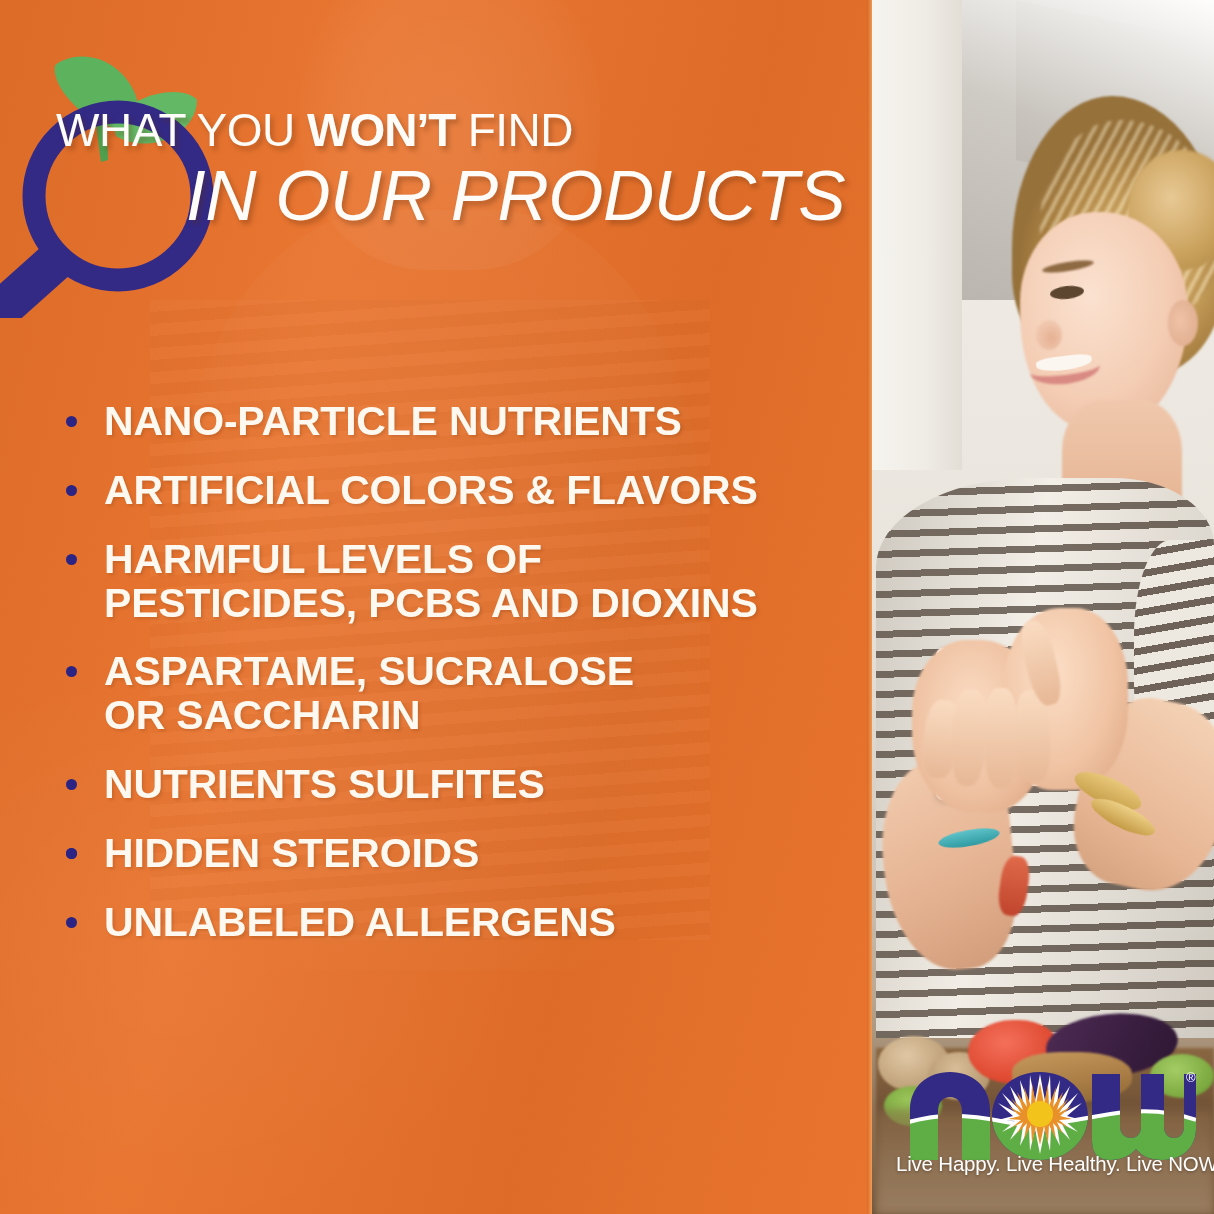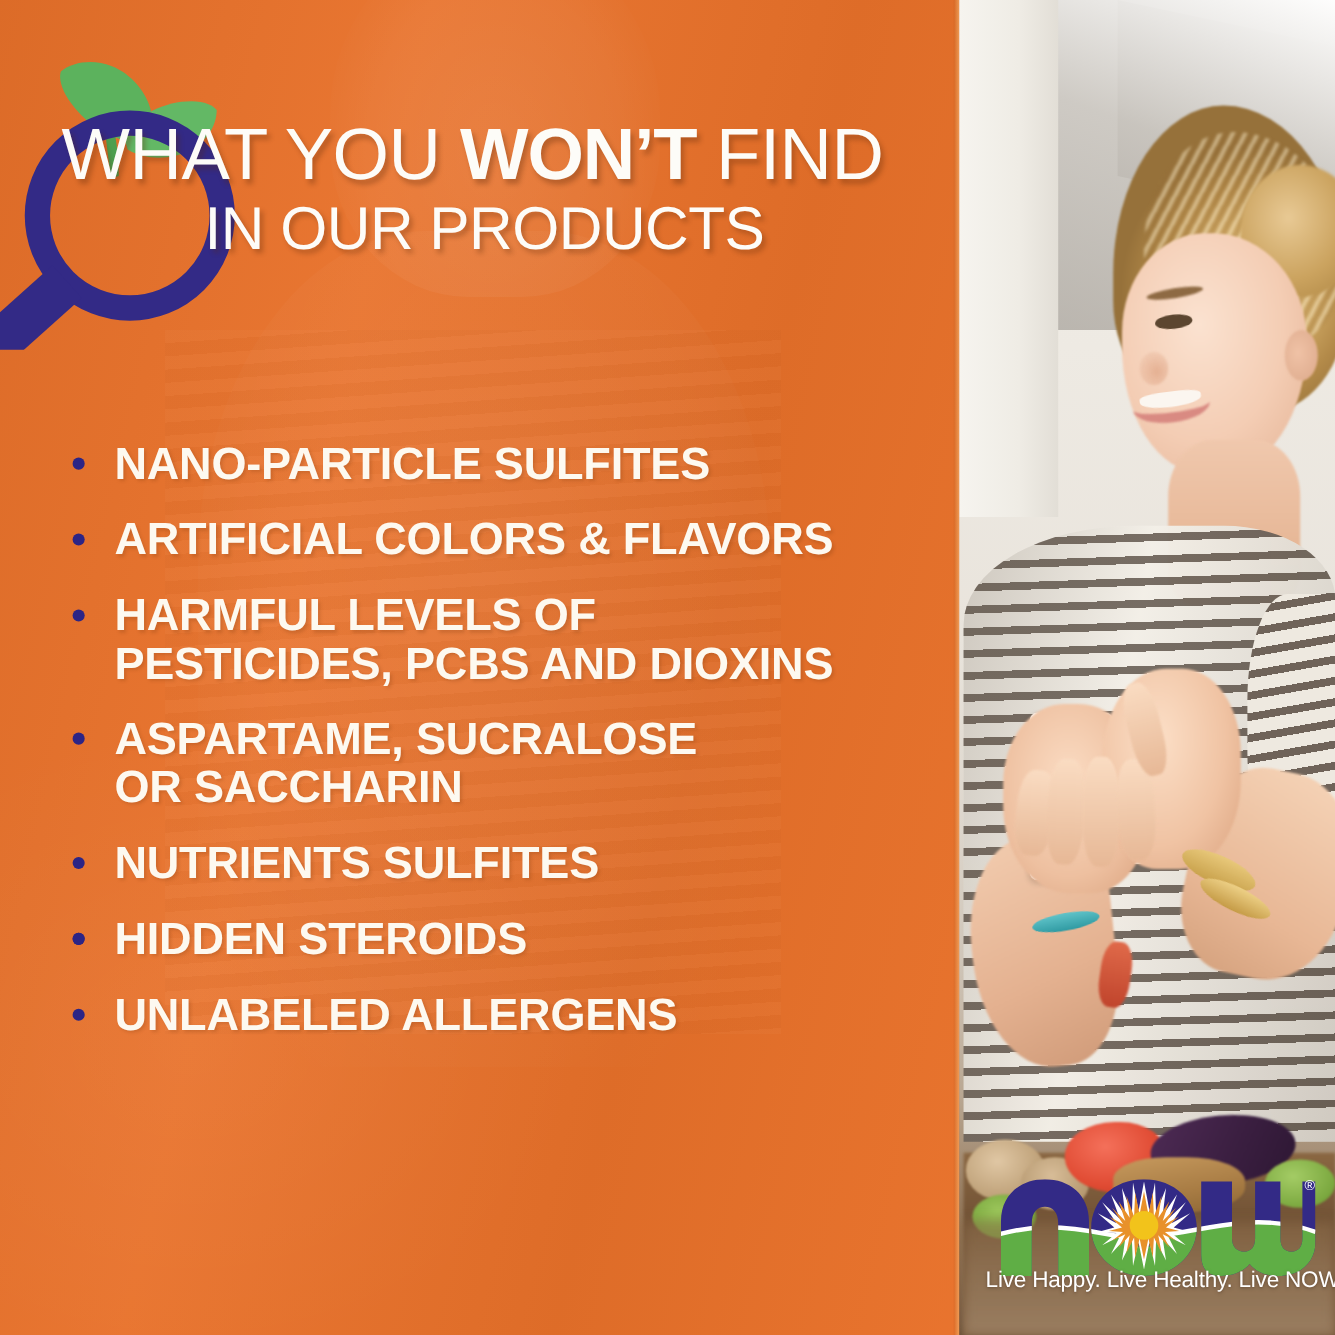--- a/index.html
+++ b/index.html
@@ -284,22 +284,22 @@
     position: absolute; left: 56px; top: 108px; width: 1140px;
     z-index: 6;
     color: #fdfcf8;
     font-size: 70px;
     line-height: 0.98;
     letter-spacing: -0.5px;
     font-weight: 400;
     text-shadow: 3px 4px 5px rgba(90,40,10,0.33);
     white-space: nowrap;
   }
-  .headline .l1 { display: block; font-size: 66px; }
-  .headline .l2 { display: block; font-size: 55px; margin-top: 8px; padding-left: 130px; }
+  .headline .l1 { display: block; font-size: 46px; }
+  .headline .l2 { display: block; font-size: 71px; margin-top: 8px; padding-left: 130px; font-style: italic; }
   .headline b { font-weight: 700; letter-spacing: -1px; }
 
   
   .bullets {
     position: absolute; left: 62px; top: 400px; width: 800px;
     z-index: 6;
   }
   .bullet-item {
     position: relative;
     padding-left: 42px;
@@ -410,21 +410,21 @@
   </div>
 
   <div class="headline">
     <span class="l1"><span>WHAT YOU </span><b>WON’T</b><span> FIND</span></span>
     <span class="l2">IN OUR PRODUCTS</span>
   </div>
 
   <div class="bullets">
     <div class="bullet-item">
       <span class="dot"></span>
-      <span>NANO-PARTICLE SULFITES</span>
+      <span>NANO-PARTICLE NUTRIENTS</span>
     </div>
     <div class="bullet-item">
       <span class="dot"></span>
       <span>ARTIFICIAL COLORS &amp; FLAVORS</span>
     </div>
     <div class="bullet-item">
       <span class="dot"></span>
       <span>HARMFUL LEVELS OF</span>
       <span class="line2">PESTICIDES, PCBS AND DIOXINS</span>
     </div>

